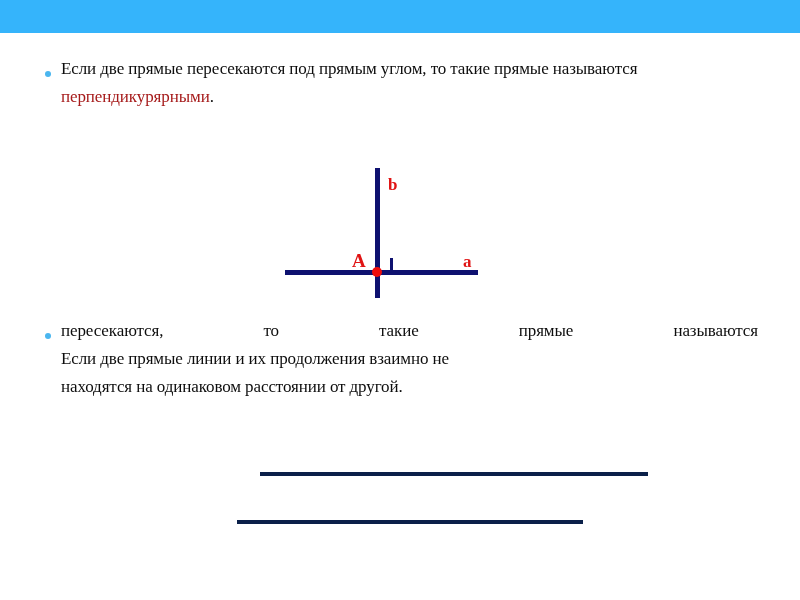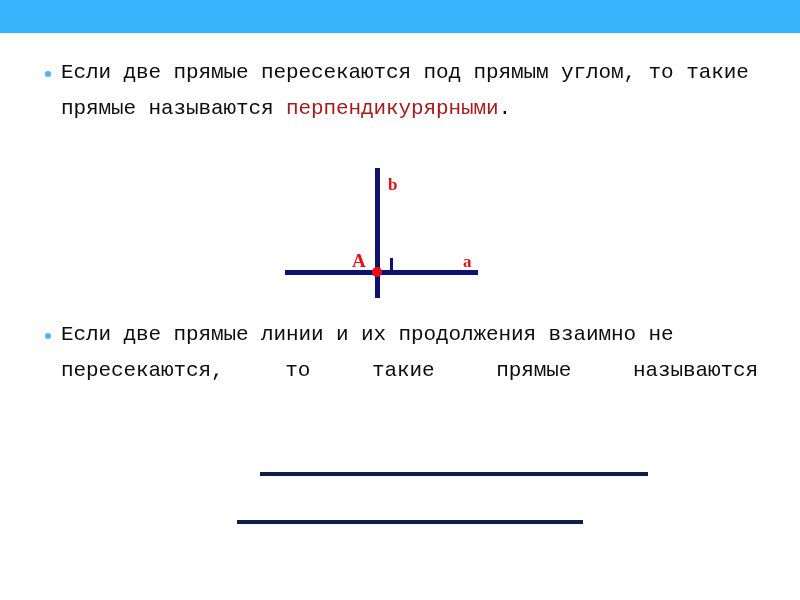--- a/index.html
+++ b/index.html
@@ -37,23 +37,23 @@
   }
   .bullet-dot {
     position: absolute;
     width: 6px;
     height: 6px;
     border-radius: 50%;
     background: #4ab6ef;
   }
   .para {
     position: absolute;
-    font-family: Liberation Mono, monospace;
-    font-size: 21px;
-    line-height: 36px;
+    font-family: Liberation Serif, serif;
+    font-size: 17px;
+    line-height: 28px;
     color: #0d0d0d;
     letter-spacing: -0.1px;
   }
   .para.justify {
     text-align: justify;
   }
   .para.justify > .jline {
     display: block;
   }
   .para.justify > .jline.stretch {
@@ -132,22 +132,23 @@
     <div class="point-dot" style="left:372px;top:267px;"></div>
 
     <div class="fig-label" style="left:388px;top:176px;">b</div>
     <div class="fig-label big" style="left:352px;top:252px;">A</div>
     <div class="fig-label" style="left:463px;top:253px;">a</div>
   </div>
 
   <div class="bullet-block" style="left:0;top:0;">
     <span class="bullet-dot" style="left:45px;top:333px;"></span>
     <div class="para justify" style="left:61px;top:317px;width:697px;">
+      <span class="jline stretch">пересекаются, то такие прямые называются</span>
       <span class="jline">Если две прямые линии и их продолжения взаимно не</span>
-      <span class="jline stretch">пересекаются, то такие прямые называются</span>
+      <span class="jline">находятся на одинаковом расстоянии от другой.</span>
     </div>
   </div>
 
   <div class="figure" style="left:0;top:0;">
     <div class="par-line" style="left:260px;top:472px;width:388px;"></div>
     <div class="par-line" style="left:237px;top:520px;width:346px;"></div>
   </div>
 
 </div>
 

